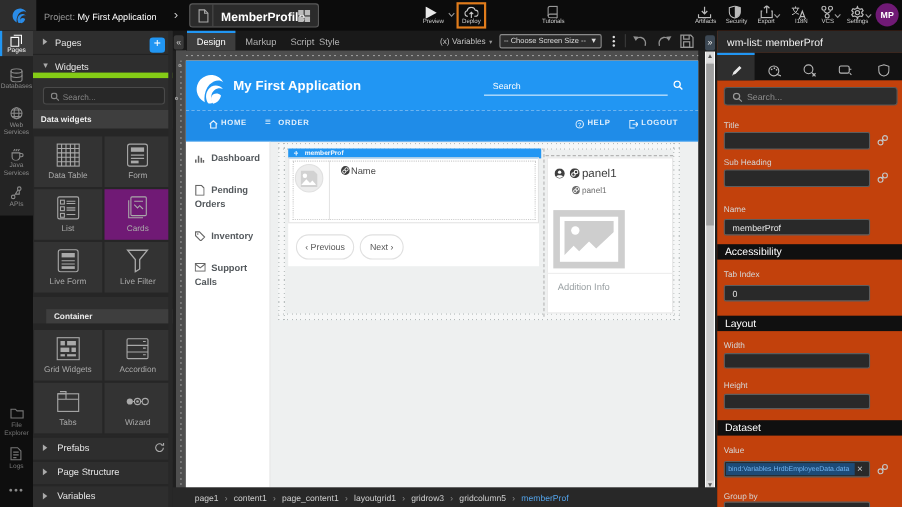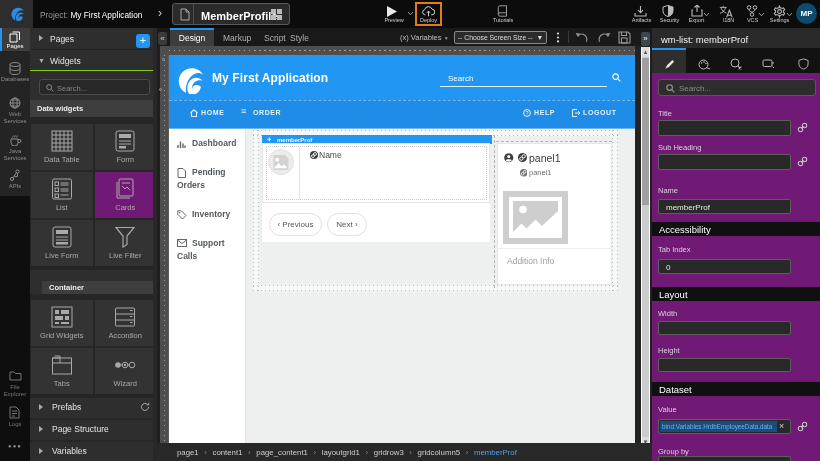--- a/index.html
+++ b/index.html
@@ -89,21 +89,21 @@
       <path d="M1 1 L3.5 3.8 L6 1" stroke="#999" fill="none" stroke-width="1"></path>
     </svg>
   <div class="abs" style="left:736px;top:17px;width:33px;text-align:center;font-size:5.6px;color:#cbcbcb;letter-spacing:-0.1px;">VCS</div>
   <svg class="abs" style="left:773px;top:5px;" width="13" height="13" viewBox="0 0 24 24">
       <path fill="none" stroke="#bbb" stroke-width="2" d="M12 8.5 a3.5 3.5 0 1 0 0 7 a3.5 3.5 0 0 0 0 -7 M12 2 l1.2 3 a7.5 7.5 0 0 1 3.2 1.3 l3.1 -1 l2 3.4 l-2.3 2.3 a7.5 7.5 0 0 1 0 2 l2.3 2.3 l-2 3.4 l-3.1 -1 a7.5 7.5 0 0 1 -3.2 1.3 L12 22 l-1.2 -3 a7.5 7.5 0 0 1 -3.2 -1.3 l-3.1 1 l-2 -3.4 l2.3 -2.3 a7.5 7.5 0 0 1 0 -2 L2.5 8.7 l2 -3.4 l3.1 1 a7.5 7.5 0 0 1 3.2 -1.3 Z"></path>
     </svg>
   <svg class="abs" style="left:786px;top:12px;" width="7" height="5" viewBox="0 0 7 5">
       <path d="M1 1 L3.5 3.8 L6 1" stroke="#999" fill="none" stroke-width="1"></path>
     </svg>
   <div class="abs" style="left:763px;top:17px;width:33px;text-align:center;font-size:5.6px;color:#cbcbcb;letter-spacing:-0.1px;">Settings</div>
-  <div class="abs" style="left:796px;top:3px;width:21px;height:21px;border-radius:50%;background:#0c4a6e;color:#fff;font-size:8px;font-weight:bold;text-align:center;line-height:21px;">MP</div>
+  <div class="abs" style="left:796px;top:3px;width:21px;height:21px;border-radius:50%;background:#701a75;color:#fff;font-size:8px;font-weight:bold;text-align:center;line-height:21px;">MP</div>
 </div>
 
 <div class="abs" id="strip" style="left:0;top:28px;width:30px;height:433px;background:#0e0e0e;">
   <div class="abs" style="left:0;top:0;width:30px;height:168px;background:#242424;"></div>
   <div class="abs" style="left:0;top:0;width:30px;height:23px;background:#3d3d3d;border-left:2px solid #2196f3;"></div>
   <svg class="abs" style="left:9px;top:3px;" width="12" height="12" viewBox="0 0 12 12">
       <path d="M1 3 h7 v8 h-7 z" fill="none" stroke="#fff" stroke-width="1"></path>
       <path d="M3.5 1 h7 v8" fill="none" stroke="#fff" stroke-width="1"></path>
     </svg>
   <div class="abs" style="left:0;top:15px;width:30px;text-align:center;font-size:6px;color:#fff;">Pages</div>
@@ -143,21 +143,21 @@
   <div class="abs" style="left:0;top:415px;width:30px;text-align:center;font-size:6px;color:#8a8a8a;letter-spacing:1px;">●●●</div>
 </div>
 
 <div class="abs" id="widgets" style="left:30px;top:28px;width:127px;height:433px;background:#2e2e2e;">
   <div class="abs" style="left:123px;top:0;width:4px;height:433px;background:#282828;z-index:5;"></div>
   <div class="abs" style="left:0;top:0;width:127px;height:22px;border-bottom:1px solid #222;">
     <div class="abs" style="left:9px;top:7px;width:0;height:0;border-left:4px solid #aaa;border-top:3.5px solid transparent;border-bottom:3.5px solid transparent;"></div>
     <div class="abs" style="left:20px;top:6px;font-size:8.5px;color:#e5e5e5;">Pages</div>
     <div class="abs" style="left:106px;top:6px;width:14px;height:14px;background:#2196f3;border-radius:3px;color:#fff;text-align:center;line-height:13px;font-size:11px;">+</div>
   </div>
-  <div class="abs" style="left:0;top:23px;width:127px;height:20px;border-bottom:1px solid #84cc16;">
+  <div class="abs" style="left:0;top:23px;width:127px;height:20px;border-bottom:5px solid #84cc16;">
     <div class="abs" style="left:8px;top:6px;font-size:7px;color:#aaa;">▼</div>
     <div class="abs" style="left:20px;top:5px;font-size:8.5px;color:#e5e5e5;">Widgets</div>
   </div>
   <div class="abs" style="left:9px;top:51px;width:111px;height:16px;background:#282828;border:1px solid #4a4a4a;border-radius:3px;">
     <svg class="abs" style="left:6px;top:4px;" width="8" height="8" viewBox="0 0 8 8">
         <circle cx="3.2" cy="3.2" r="2.5" fill="none" stroke="#888"></circle>
         <path d="M5.2 5.2 L7.5 7.5" stroke="#888"></path>
       </svg>
     <div class="abs" style="left:17px;top:4px;font-size:7.5px;color:#848484;">Search...</div>
   </div>
@@ -442,21 +442,21 @@
     <div class="abs" style="left:0;top:0;width:7px;height:10px;background:#dcdcdc;color:#555;font-size:6px;text-align:center;line-height:10px;">▲</div>
     <div class="abs" style="left:0;top:11px;width:7px;height:147px;background:#9f9f9f;"></div>
     <div class="abs" style="left:0;top:390px;width:7px;height:10px;background:#dcdcdc;color:#555;font-size:6px;text-align:center;line-height:10px;">▼</div>
   </div>
 
   <div class="abs" style="left:0;top:415px;width:495px;height:18px;background:#282828;font-size:7.8px;color:#cecece;">
     <div style="position:absolute;left:20px;top:5px;white-space:nowrap;">page1 &nbsp;<span style="color:#888;padding:0 1.3px;">›</span>&nbsp; content1 &nbsp;<span style="color:#888;padding:0 1.3px;">›</span>&nbsp; page_content1 &nbsp;<span style="color:#888;padding:0 1.3px;">›</span>&nbsp; layoutgrid1 &nbsp;<span style="color:#888;padding:0 1.3px;">›</span>&nbsp; gridrow3 &nbsp;<span style="color:#888;padding:0 1.3px;">›</span>&nbsp; gridcolumn5 &nbsp;<span style="color:#888;padding:0 1.3px;">›</span>&nbsp; <span style="color:#53a2e8;">memberProf</span></div>
   </div>
 </div>
 
-<div class="abs" id="rightpanel" style="left:652px;top:28px;width:168px;height:433px;background:#701a75;">
+<div class="abs" id="rightpanel" style="left:652px;top:28px;width:168px;height:433px;background:#c2410c;">
   <div class="abs" style="left:0;top:0;width:168px;height:20px;background:#2a2a2a;">
     <div class="abs" style="left:9px;top:6px;font-size:9.5px;color:#f2f2f2;">wm-list: memberProf</div>
   </div>
   <div class="abs" style="left:0;top:20px;width:168px;height:25px;background:#121212;">
     <div class="abs" style="left:0;top:0;width:34px;height:25px;background:#2e2e2e;border-top:2px solid #2196f3;"></div>
     <svg class="abs" style="left:12px;top:11px;" width="11" height="11" viewBox="0 0 12 12">
         <path d="M2 10 L3 7 L9 1 L11 3 L5 9 Z M1.5 10.5 L3 10 L2 9 Z" fill="#e8e8e8"></path>
       </svg>
     <svg class="abs" style="left:46px;top:11px;" width="12" height="11" viewBox="0 0 12 11">
         <circle cx="5.5" cy="5.5" r="4.5" fill="none" stroke="#b8b8b8"></circle>

